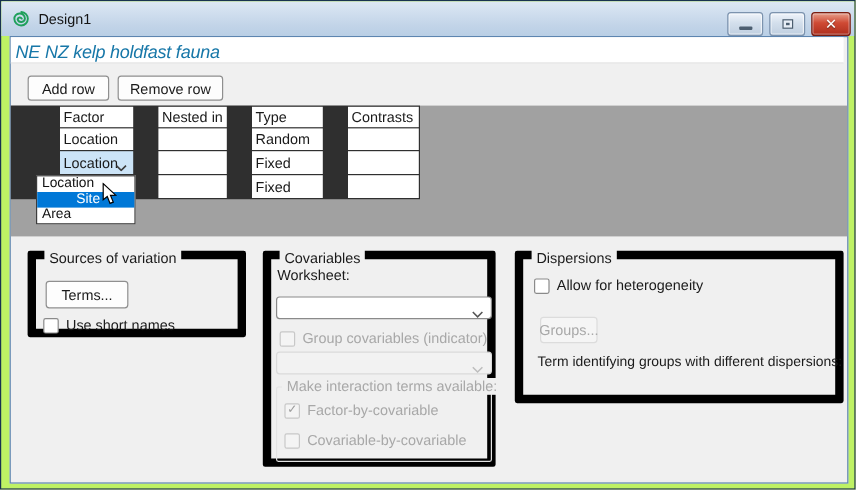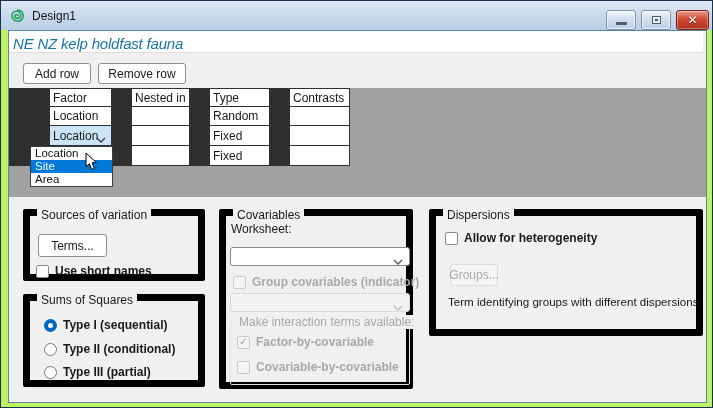--- a/index.html
+++ b/index.html
@@ -68,21 +68,21 @@
   .cell { background:#fff; display:flex; align-items:center; padding-left:3px; overflow:hidden; white-space:nowrap;margin-left:20px; }
   .cell.sel { background:#f0f0f0; padding-left:0; }
   .cell.hdr { background:#fff; }
   .combo-cell { background:#cce4f7; position:relative; }
   .combo-cell .chev { position:absolute; right:5px; top:6px; }
   .dropdown {
     position:absolute; left:21px; top:58px; width:83px; background:#fff;
     border:1px solid #3c3c3c; z-index:5;
   }
   .dd-item { height:13px; line-height:13px; font-size:11.5px; padding-left:4px; color:#111; white-space:nowrap; }
-  .dd-item.hl { background:#0078d7; color:#fff; }
+  .dd-item.hl { background:#0078d7; color:#fff;text-align:center; }
   .cursor { position:absolute; left:76px; top:64px; z-index:6; }
   
   .groupbox { position:absolute; border:7px solid #000000; border-radius:2px; }
   .gb-label {
     position:absolute; top:-8px; left:7px; background:#f0f0f0; padding:0 4px;
     font-size:12px; white-space:nowrap;
   }
   .gb-sources { left:14px; top:178px; width:182px; height:72px; }
   .gb-sums { left:14px; top:263px; width:182px; height:93px; }
   .gb-covariables { left:210px; top:178px; width:194px; height:180px; }
@@ -91,21 +91,21 @@
   .gb-inner .gb-label { color:#a8a8a8; left:4px; }
   .btn-terms { left:8px; top:18px; width:69px; height:23px; }
   .btn-pool { left:95px; top:18px; width:69px; height:23px; }
   .btn-groups { left:14px; top:48px; width:48px; height:22px; background:#f5f5f5; border:1px solid #dcdcdc; color:#a8a8a8; }
   
   .check-row, .radio-row { position:absolute; display:flex; align-items:center; white-space:nowrap; }
   .checkbox { width:13px; height:13px; border:1px solid #8a8a8a; border-radius:2px; background:#fff; flex:0 0 13px;
               display:flex; align-items:center; justify-content:center; }
   .checkbox.disabled { border-color:#c8c8c8; background:#f4f4f4; }
   .checkbox.checked.disabled::after { content:"\2713"; font-size:10px; color:#9c9c9c; line-height:1; }
-  .ctl-label { margin-left:6px;font-weight:bold; }
+  .ctl-label { margin-left:6px; }
   .ctl-label.dim { color:#a8a8a8;text-align:center; }
   .radio { width:13px; height:13px; border-radius:50%; flex:0 0 13px; position:relative; }
   .radio.on { background:#0067c0; }
   .radio.on::after { content:""; position:absolute; left:4px; top:4px; width:5px; height:5px; border-radius:50%; background:#fff; }
   .radio.off { background:#fff; border:1px solid #7a7a7a; }
   .combo {
     position:absolute; height:19px; background:#fff; border:1px solid #8a8a8a; border-radius:3px;
     display:flex; align-items:center; padding-left:4px;
   }
   .combo .chev { position:absolute; right:6px; top:6px; }
@@ -195,35 +195,20 @@
 
     <div class="groupbox gb-sources">
       <span class="gb-label">Sources of variation</span>
       <div class="push-btn btn-terms">Terms...</div>
       <div class="check-row" style="left:6px; top:48px;">
         <span class="checkbox"></span>
         <span class="ctl-label">Use short names</span>
       </div>
     </div>
 
-    <div class="groupbox gb-sums">
-      <span class="gb-label">Sums of Squares</span>
-      <div class="radio-row" style="left:14px; top:17px;">
-        <span class="radio on"></span>
-        <span class="ctl-label">Type I (sequential)</span>
-      </div>
-      <div class="radio-row" style="left:14px; top:41px;">
-        <span class="radio off"></span>
-        <span class="ctl-label">Type II (conditional)</span>
-      </div>
-      <div class="radio-row" style="left:14px; top:64px;">
-        <span class="radio off"></span>
-        <span class="ctl-label">Type III (partial)</span>
-      </div>
-    </div>
 
     <div class="groupbox gb-covariables">
       <span class="gb-label">Covariables</span>
       <span class="static-label" style="left:5px; top:6px;">Worksheet:</span>
       <div class="combo" style="left:4px; top:31px; width:180px;">
         <span></span>
         <span class="chev">
           <svg width="10" height="6" viewBox="0 0 10 6">
               <path d="M1 1l4 4 4-4" fill="none" stroke="#555555" stroke-width="1.3"></path>
             </svg>

